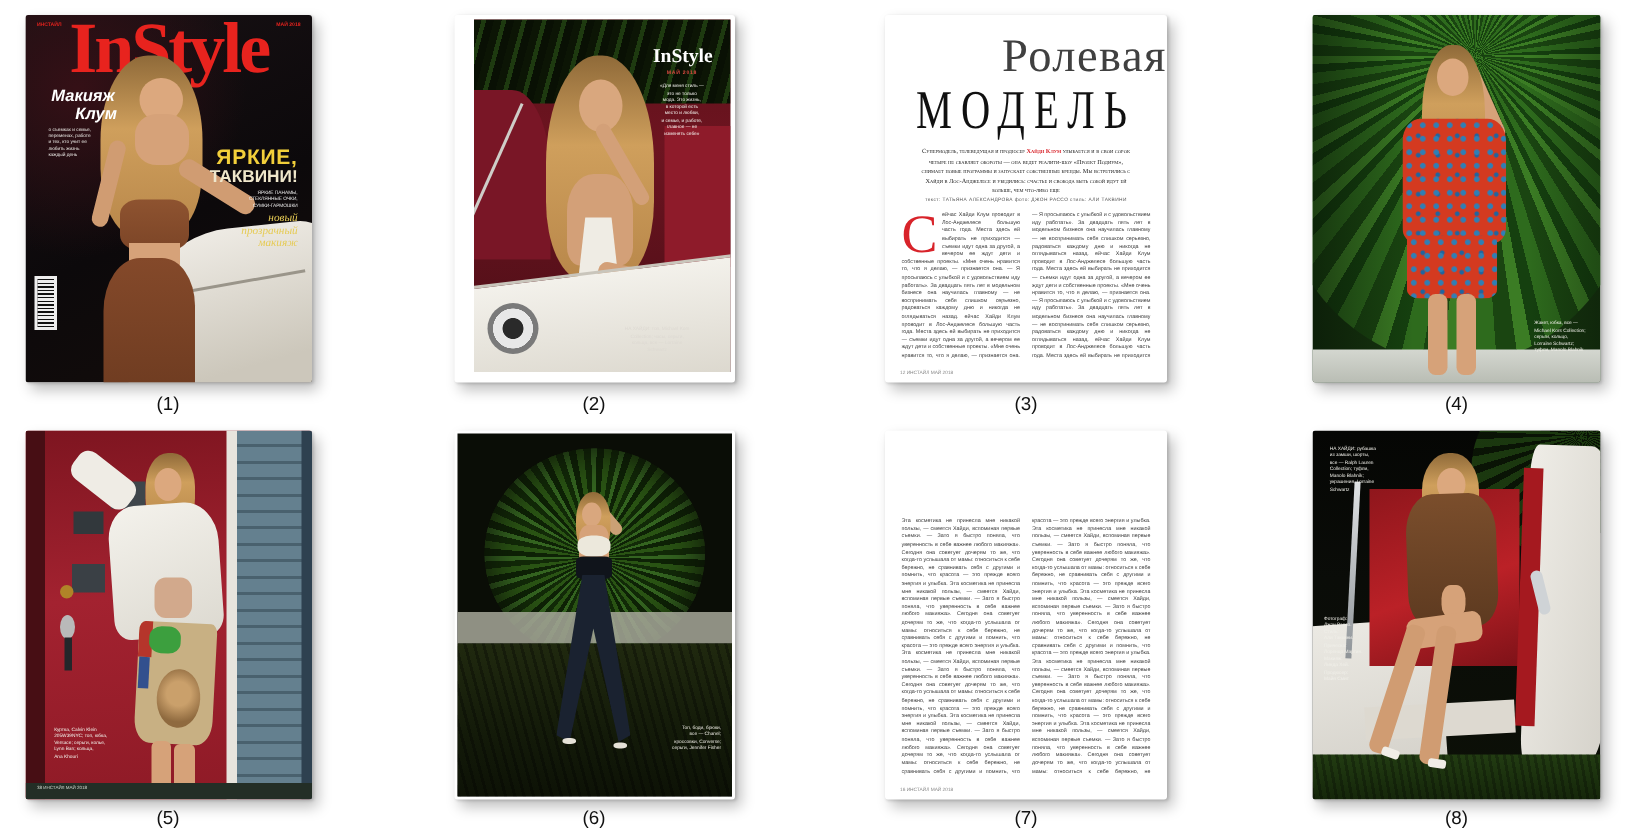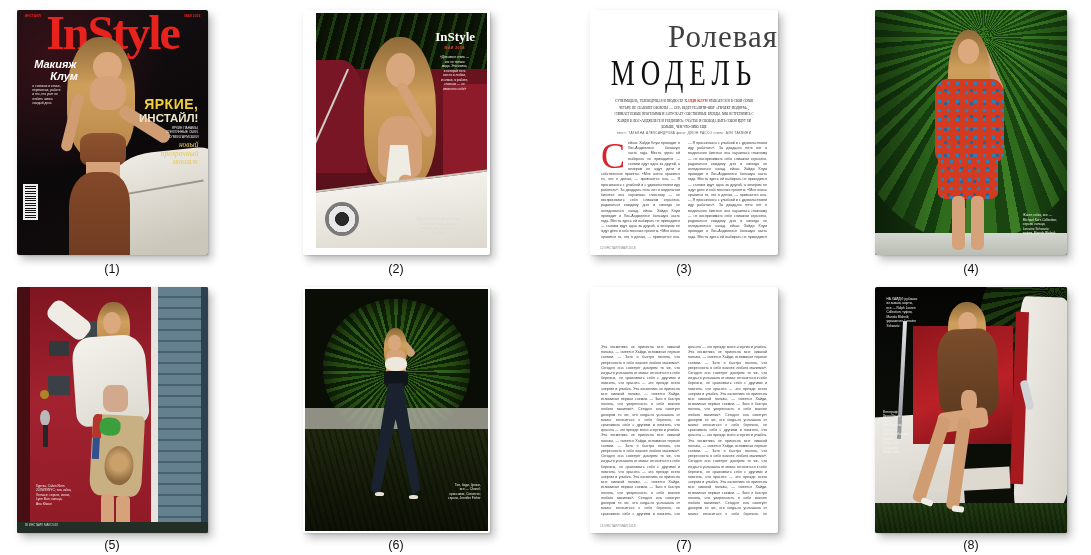--- a/index.html
+++ b/index.html
@@ -56,21 +56,21 @@
         <div>Макияж</div>
         <div style="padding-left:16px">Клум</div>
       </div>
       <div class="sh pre t3" style="left:8%;top:30%;color:#e8e6e2">о съемках и семье,
 переменах, работе
 и тех, кто учит ее
 любить жизнь
 каждый день</div>
       <div class="sh" style="right:5%;top:35%;text-align:right">
         <div style="font-size:14px;font-weight:bold;color:#f2cf3a;letter-spacing:.5px">ЯРКИЕ,</div>
-        <div style="font-size:11.5px;font-weight:bold;color:#efe7cb">ИНСТАЙЛ!</div>
+        <div style="font-size:11.5px;font-weight:bold;color:#efe7cb">ТАКВИНИ!</div>
         <div class="pre t3" style="color:#e9e9e9;margin-top:2px">ЯРКИЕ ПАНАМЫ,
 СТЕКЛЯННЫЕ ОЧКИ,
 СУМКИ-ГАРМОШКИ</div>
         <div class="pre serif" style="font-style:italic;font-size:7.5px;line-height:1.15;color:#e6cb54;margin-top:2px">новый
 прозрачный
 макияж</div>
       </div>
     </div>
   </div>
 

